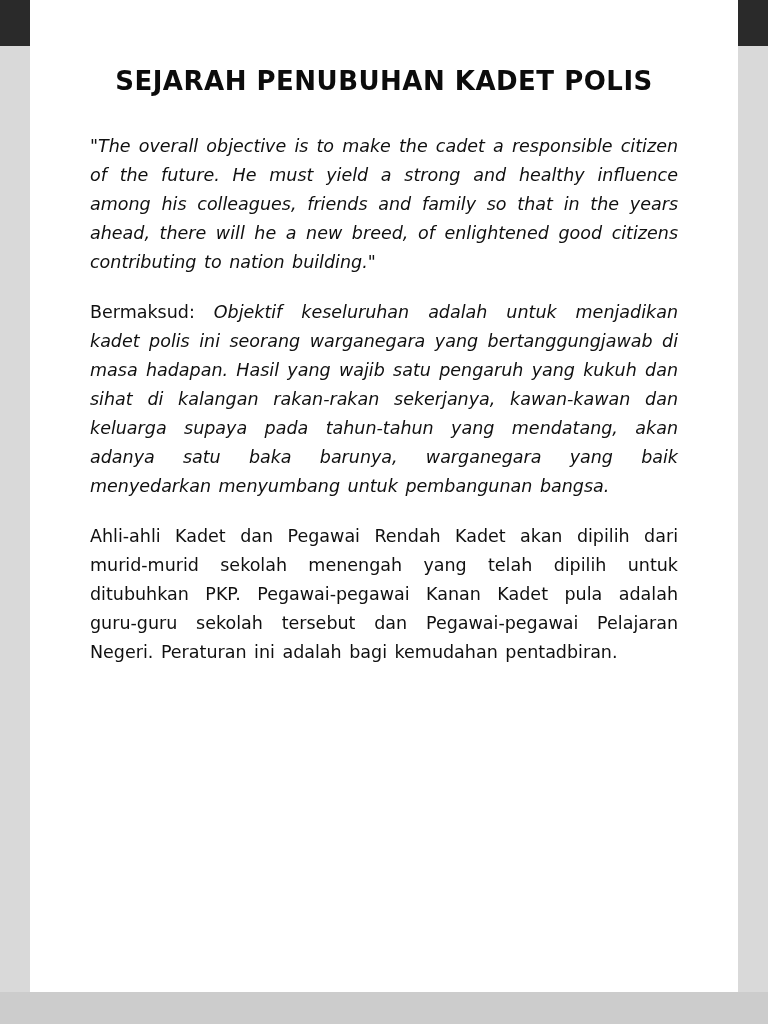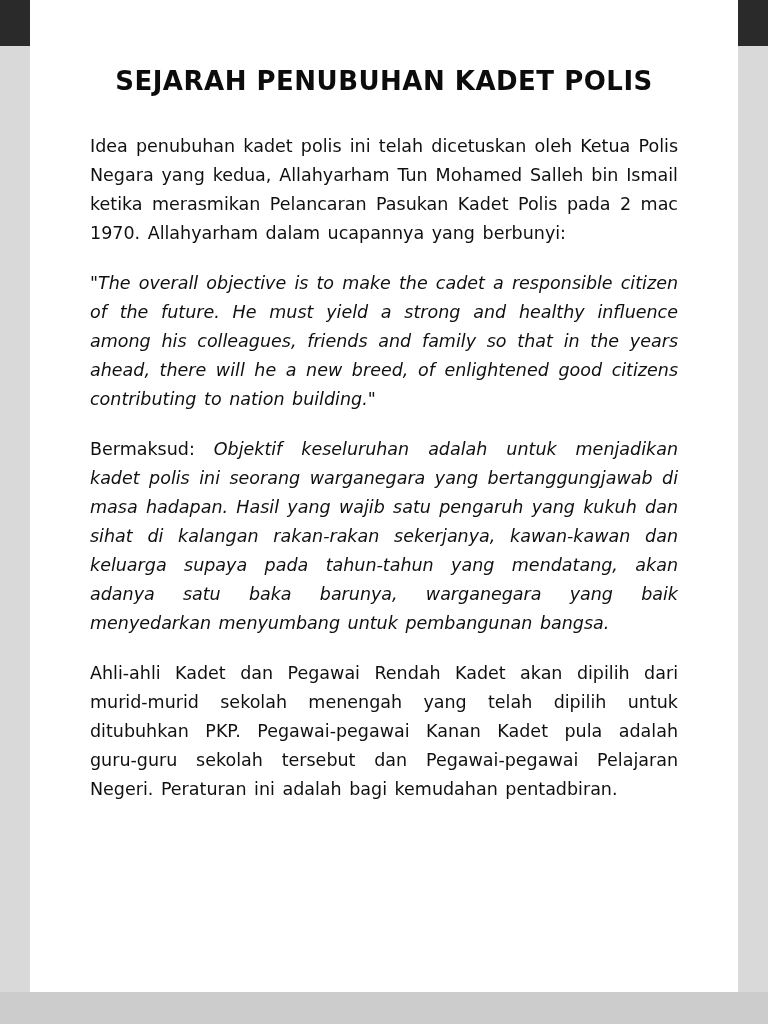--- a/index.html
+++ b/index.html
@@ -81,21 +81,20 @@
   <div class="margin-strip left"></div>
   <div class="margin-strip right"></div>
   <div class="corner-block tl"></div>
   <div class="corner-block tr"></div>
   <div class="bottom-strip"></div>
 
   <div class="page">
 
     <h1 class="doc-title">SEJARAH PENUBUHAN KADET POLIS</h1>
 
-    <p class="para">Idea penubuhan kadet polis ini telah dicetuskan oleh Ketua Polis Negara yang kedua, Allahyarham Tun Mohamed Salleh bin Ismail ketika merasmikan Pelancaran Pasukan Kadet Polis pada 2 mac 1970. Allahyarham dalam ucapannya yang berbunyi:</p>
 
     <p class="para italic">"The overall objective is to make the cadet a responsible citizen of the future. He must yield a strong and healthy influence among his colleagues, friends and family so that in the years ahead, there will he a new breed, of enlightened good citizens contributing to nation building."</p>
 
     <p class="para"><span>Bermaksud: </span><span class="italic">Objektif keseluruhan adalah untuk menjadikan kadet polis ini seorang warganegara yang bertanggungjawab di masa hadapan. Hasil yang wajib satu pengaruh yang kukuh dan sihat di kalangan rakan-rakan sekerjanya, kawan-kawan dan keluarga supaya pada tahun-tahun yang mendatang, akan adanya satu baka barunya, warganegara yang baik menyedarkan menyumbang untuk pembangunan bangsa.</span></p>
 
     <p class="para">Ahli-ahli Kadet dan Pegawai Rendah Kadet akan dipilih dari murid-murid sekolah menengah yang telah dipilih untuk ditubuhkan PKP. Pegawai-pegawai Kanan Kadet pula adalah guru-guru sekolah tersebut dan Pegawai-pegawai Pelajaran Negeri. Peraturan ini adalah bagi kemudahan pentadbiran.</p>
 
   </div>
 </div>
 

